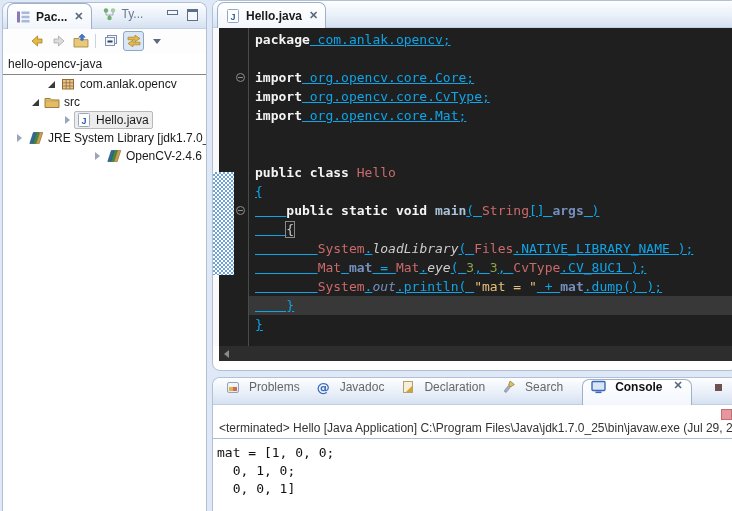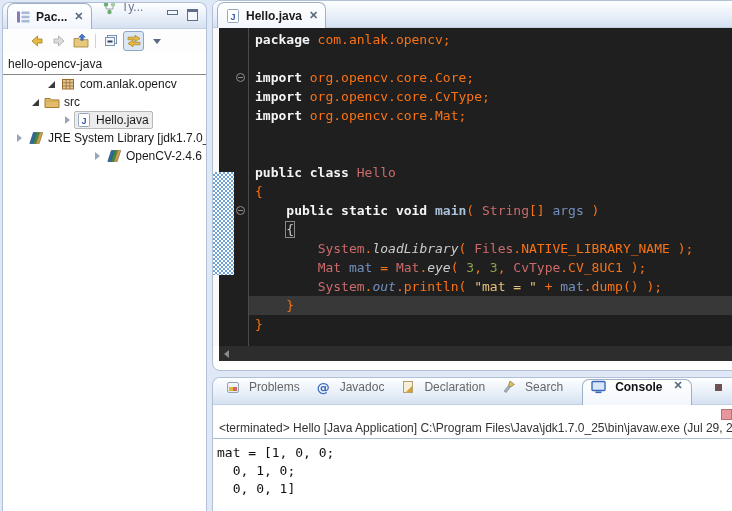--- a/index.html
+++ b/index.html
@@ -15,21 +15,21 @@
     border-bottom:1px solid #c2cfe1;display:flex;align-items:flex-end;position:relative;
     box-sizing:border-box;
   }
   .tab-active{
     display:flex;align-items:center;gap:5px;height:25px;margin-left:4px;
     background:linear-gradient(#ffffff,#f2f6fc);
     border:1px solid #9fb0c8;border-bottom:none;border-radius:7px 7px 0 0;
     padding:0 7px;font-size:12px;font-weight:bold;color:#1a1a1a;position:relative;top:1px;z-index:2;
   }
   .tab-inactive{
-    display:flex;align-items:flex-start;gap:5px;height:28px;padding:0 9px;
+    display:flex;align-items:center;gap:5px;height:28px;padding:0 9px;
     font-size:12px;color:#69788e;
   }
   .close-icon{font-size:11px;color:#5a6a7e;line-height:1;margin-left:2px;cursor:default;}
   .close-icon::before{content:"\2715";}
   
   #left-view{left:2px;top:2px;width:205px;height:509px;border-radius:8px 8px 0 0;border-bottom:none;overflow:hidden;}
   #left-view .tabbar{height:26px;}
   .winbtns{position:absolute;right:8px;top:6px;display:flex;gap:9px;align-items:flex-start;}
   .min-glyph{width:9px;height:3px;border:1px solid #5d6e89;background:#f4f7fb;margin-top:1px;}
   .max-glyph{width:9px;height:8px;border:1px solid #5d6e89;border-top:3px solid #5d6e89;background:#f4f7fb;}
@@ -57,23 +57,23 @@
   .fold-minus::after{content:"";position:absolute;left:1px;right:1px;top:3px;border-top:1px solid #8c8c8c;}
   #range-indicator{
     position:absolute;left:0;top:144px;width:21px;height:103px;z-index:2;
     background-image:conic-gradient(#6fa3d8 25%,#ffffff 0 50%,#6fa3d8 0 75%,#ffffff 0);
     background-size:4px 4px;
   }
   #code-area{flex:1;padding-top:2px;font-family:"DejaVu Sans Mono",monospace;font-size:13px;line-height:19px;overflow:hidden;}
   .cl{height:19px;white-space:pre;padding-left:6px;}
   .cl.hl{background:#383838;}
   .seg-k{color:#f4f4f4;font-weight:bold;}
-  .seg-d{color:#f97316;}
+  .seg-d{color:#0ea5e9;text-decoration:underline;}
   .seg-t{color:#cb6a6a;}
-  .seg-v{color:#7590bd;}
+  .seg-v{color:#7590bd;font-weight:bold;}
   .seg-vi{color:#7590bd;font-style:italic;}
   .seg-m{color:#cdcdcd;font-style:italic;}
   .seg-mn{color:#a9c2da;font-weight:bold;}
   .seg-n{color:#8aa34c;}
   .seg-s{color:#e6c179;}
   .seg-b{color:#c9c9c9;outline:1px solid #8a8a8a;}
   #h-scrollbar{height:15px;margin-left:6px;background:#2d2d2d;position:relative;}
   #h-scrollbar .larr{position:absolute;left:5px;top:4px;width:0;height:0;border-right:5px solid #8a8a8a;border-top:4px solid transparent;border-bottom:4px solid transparent;}
   
   #bottom-view{left:212px;top:377px;width:526px;height:134px;border-radius:8px 8px 0 0;border-bottom:none;overflow:hidden;}

